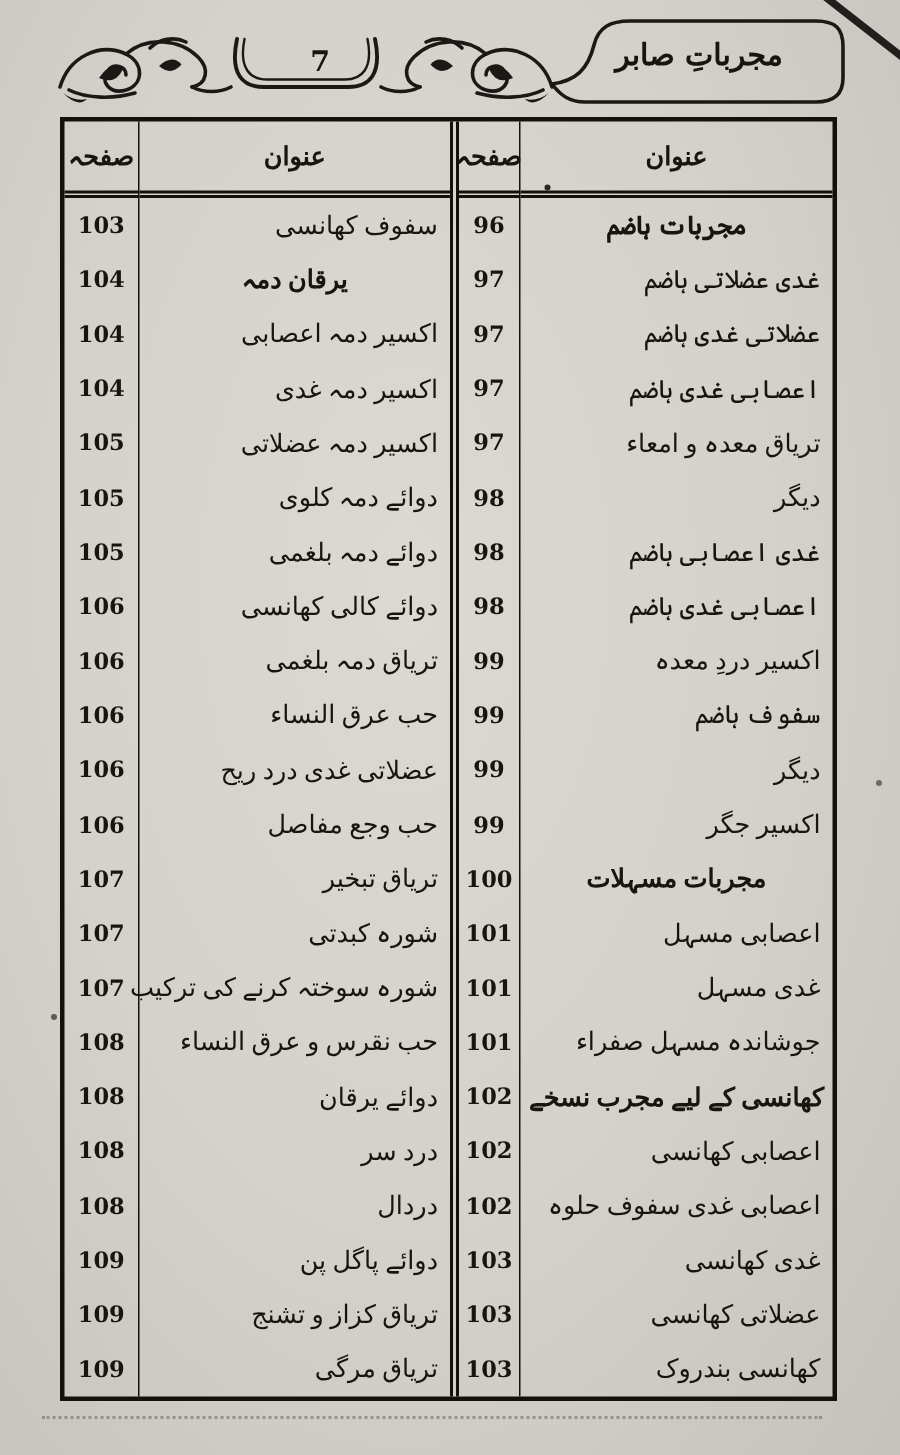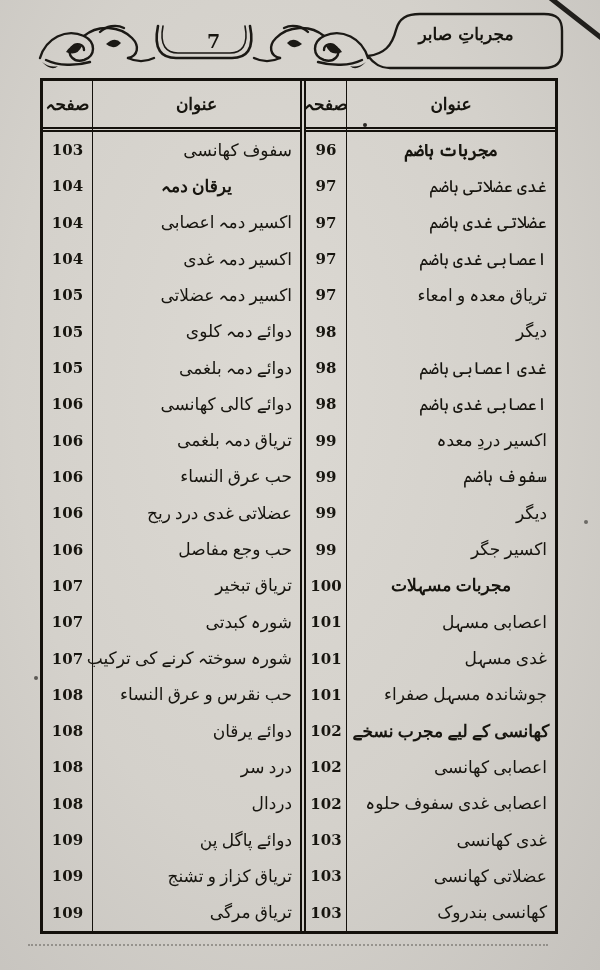--- a/index.html
+++ b/index.html
@@ -22,21 +22,21 @@
   .ornament{position:absolute;left:0;top:10px;width:336px;height:54px;}
   .ornament svg{position:absolute;left:0;top:0;}
   .folio-number{
     position:absolute;left:158px;top:12px;width:40px;text-align:center;
     font-size:19px;font-weight:bold;letter-spacing:1px;
   }
   .banner{position:absolute;right:-2px;top:0;width:200px;height:64px;}
   .banner svg{position:absolute;left:0;top:0;}
   .banner-title{
     position:absolute;left:0;right:0;top:16px;text-align:center;
-    font-size:17px;font-weight:bold;direction:rtl;
+    font-size:20px;font-weight:bold;direction:rtl;
   }
 
   
   .toc-table{
     position:absolute;left:40px;top:78px;width:518px;height:856px;
     border:3px solid #14110c;display:flex;box-sizing:border-box;
   }
   .group{display:flex;box-sizing:border-box;}
   .group-left{width:263px;border-right:6px double #14110c;}
   .group-right{flex:1;}

